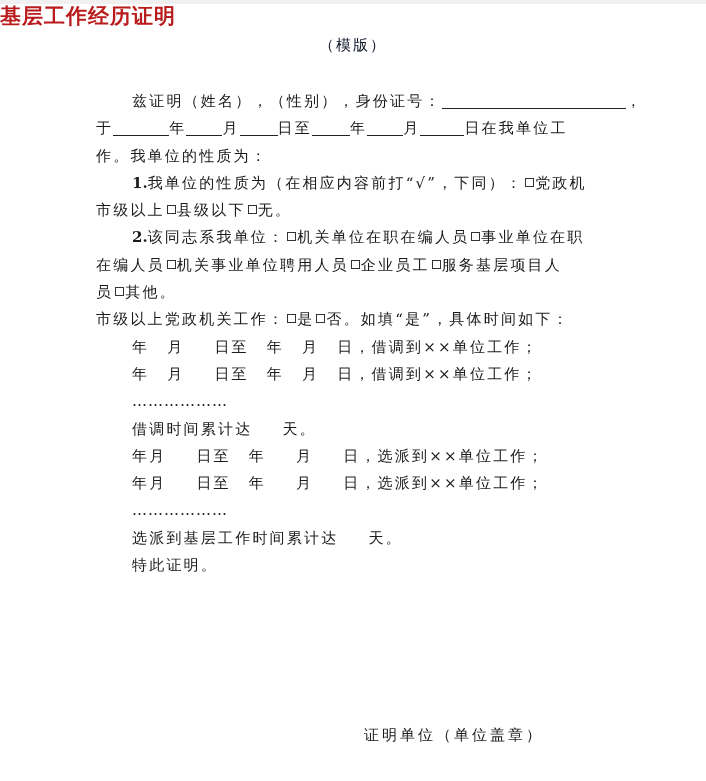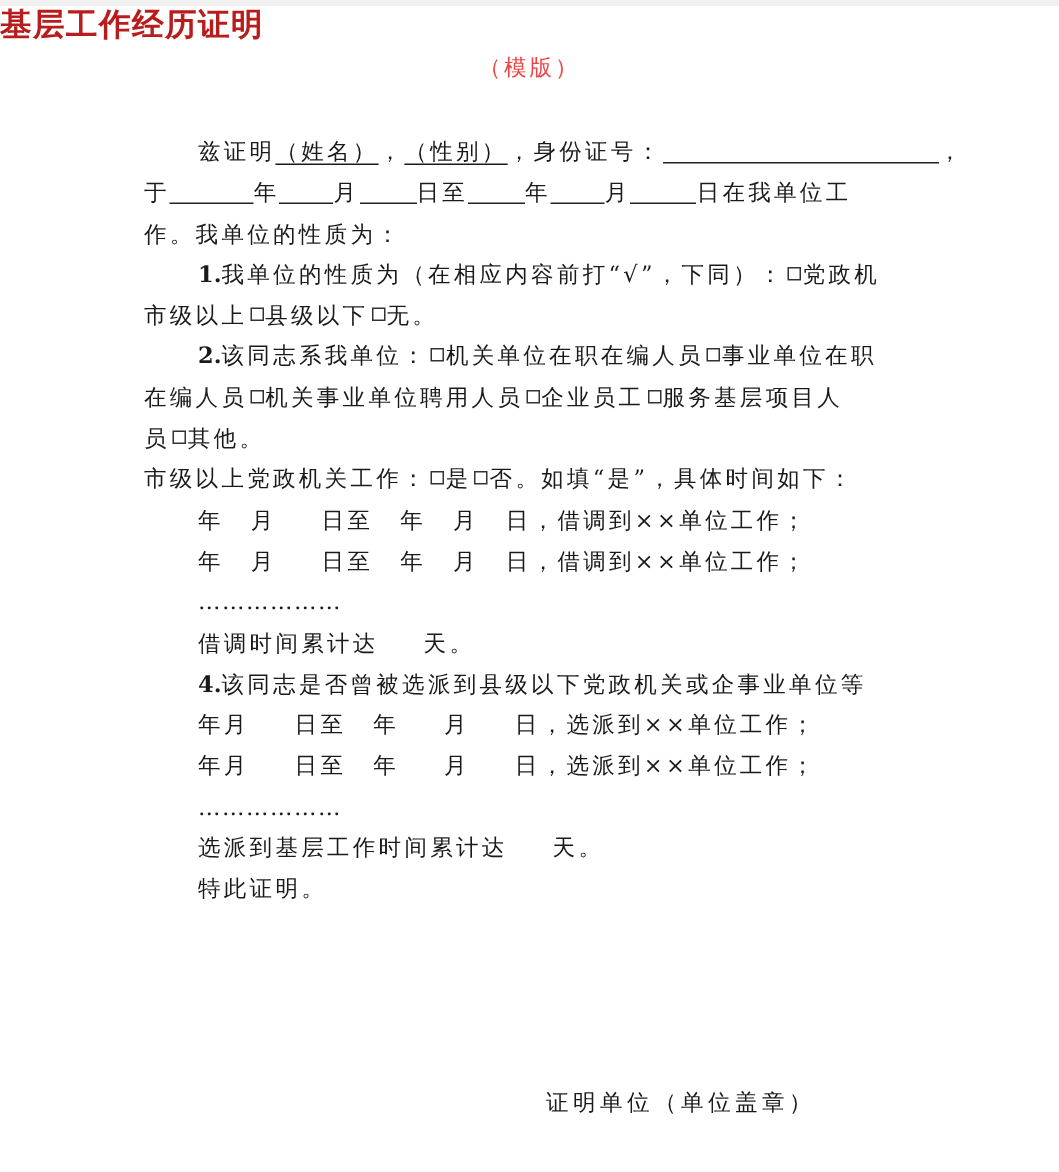--- a/index.html
+++ b/index.html
@@ -34,21 +34,21 @@
       color: #b91c1c;
     }
     .subtitle {
       position: absolute;
       left: 0; top: 34px;
       width: 706px;
       text-align: center;
       font-size: 15px;
       line-height: 22px;
       letter-spacing: 2px;
-      color: #ef4444;
+      color: #0f172a;
     }
     .body {
       position: absolute;
       left: 96px;
       top: 88px;
       width: 540px;
       font-size: 15px;
       line-height: 27.3px;
       letter-spacing: 2.2px;
     }
@@ -56,21 +56,21 @@
       white-space: nowrap;
       height: 27.3px;
     }
     .indent { padding-left: 36px; }
     .u {
       display: inline-block;
       border-bottom: 1px solid #222;
       height: 16px;
       vertical-align: -3px;
     }
-    .ut { text-decoration: underline; text-underline-offset: 3px; }
+    .ut { text-underline-offset: 3px; }
     .num { font-weight: bold; letter-spacing: 0; }
     .box {
       display: inline-block;
       width: 7px; height: 7px;
       border: 1px solid #333;
       margin: 0 1px 0 2px;
       vertical-align: 1px;
     }
     .dots { letter-spacing: 1px; }
     .gap1 { display: inline-block; width: 18px; }
@@ -139,23 +139,20 @@
   </div>
   <div class="line indent">
     <span>年</span><span class="gap1"></span><span>月</span><span class="gap2"></span><span>日至</span><span class="gap1"></span><span>年</span><span class="gap1"></span><span>月</span><span class="gap1"></span><span>日，借调到××单位工作；</span>
   </div>
   <div class="line indent dots">………………</div>
   <div class="line indent">
     <span>借调时间累计达</span><span class="gap2"></span><span>天。</span>
   </div>
 
   <div class="line indent">
-    <span class="num">4.</span><span>该同志是否曾被选派到县级以下党政机关或企事业单位等</span>
-  </div>
-  <div class="line indent">
     <span>年</span><span>月</span><span class="gap2"></span><span>日至</span><span class="gap1"></span><span>年</span><span class="gap2"></span><span>月</span><span class="gap2"></span><span>日，选派到××单位工作；</span>
   </div>
   <div class="line indent">
     <span>年</span><span>月</span><span class="gap2"></span><span>日至</span><span class="gap1"></span><span>年</span><span class="gap2"></span><span>月</span><span class="gap2"></span><span>日，选派到××单位工作；</span>
   </div>
   <div class="line indent dots">………………</div>
   <div class="line indent">
     <span>选派到基层工作时间累计达</span><span class="gap2"></span><span>天。</span>
   </div>
   <div class="line indent">特此证明。</div>

